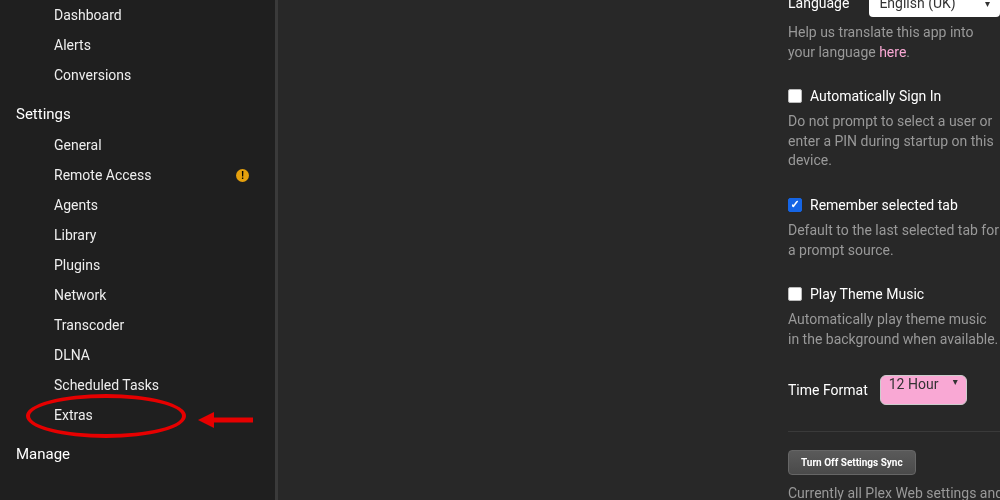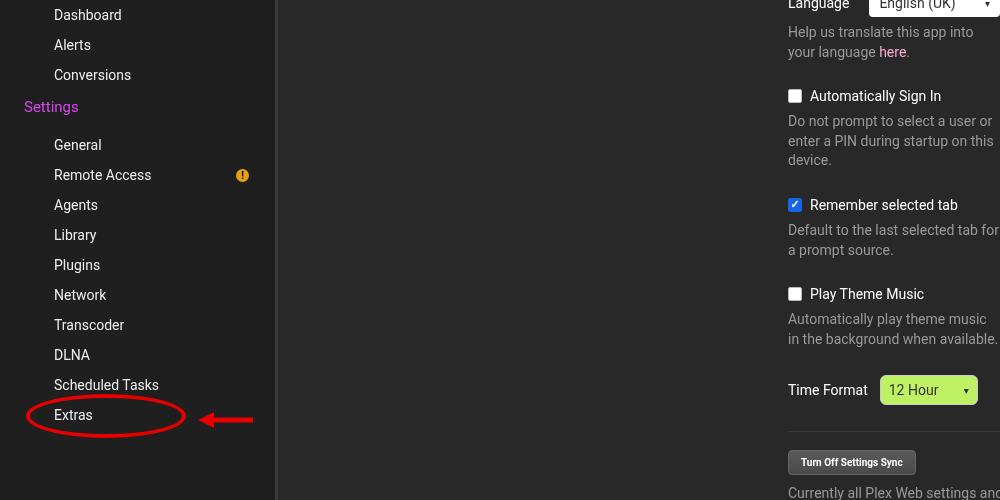--- a/index.html
+++ b/index.html
@@ -3,21 +3,21 @@
 <meta charset="utf-8">
 <style>
   * { box-sizing: border-box; margin: 0; padding: 0; }
   html, body { width: 1000px; height: 500px; overflow: hidden; font-family: -apple-system, BlinkMacSystemFont, "Segoe UI", Roboto, Helvetica, Arial, sans-serif; background: #1f1f1f; }
   body { display: flex; position: relative; }
 
   
   .sidebar { width: 278px; height: 500px; background: #1f1f1f; padding-top: 0; border-right: 3px solid #3a3a3a; position: relative; flex-shrink: 0; }
   .sidebar-inner { padding: 0 0 0 0; }
   .nav-item { display: flex; align-items: center; height: 30px; padding-left: 54px; color: #eee; font-size: 14px; cursor: pointer; position: relative; }
-  .nav-header { display: flex; align-items: flex-start; height: 32px; padding-left: 24px; color: #d946ef; font-size: 15px; font-weight: 400; margin-top: 8px; }
+  .nav-header { display: flex; align-items: center; height: 32px; padding-left: 16px; color: #ffffff; font-size: 15px; font-weight: 400; margin-top: 8px; }
   .warning-badge { width: 13px; height: 13px; background: #e5a00d; border-radius: 50%; display: flex; align-items: center; justify-content: center; color: #000; font-size: 10px; font-weight: bold; margin-left: auto; margin-right: 26px; }
 
   
   .content { flex: 1; background: #282828; color: #999; position: relative; height: 500px; overflow: hidden; }
   .content-inner { padding: 0 0 0 38px; position: absolute; top: -11px; width: 100%; }
   .field-block { margin-bottom: 26px; margin-left: 472px; position: relative; left: -472px; }
 
   .lang-row { display: flex; align-items: center; gap: 20px; margin-bottom: 6px; }
   .lang-label { color: #fff; font-size: 14px; }
   .lang-select { background: #fff; height: 28px; border-radius: 4px; width: 197px; display: inline-flex; align-items: center; padding: 0 10px; color: #333; font-size: 14px; justify-content: space-between; }
@@ -26,21 +26,21 @@
   .link { color: #f9a8d4; cursor: pointer; }
 
   .check-row { display: flex; align-items: center; gap: 8px; margin-bottom: 8px; }
   .checkbox { width: 14px; height: 14px; border: 1px solid #bbb; background: #fff; display: inline-flex; align-items: center; justify-content: center; border-radius: 2px; flex-shrink: 0; }
   .checkbox.checked { background: #1565e5; border-color: #1565e5; }
   .checkbox.checked::after { content: "✓"; color: #fff; font-size: 11px; font-weight: bold; line-height: 1; }
   .check-label { color: #fff; font-size: 14px; }
 
   .tf-row { display: flex; align-items: center; gap: 12px; }
   .tf-label { color: #fff; font-size: 14px; }
-  .tf-select { background: #bef264; height: 30px; border-radius: 6px; width: 98px; display: inline-flex; align-items: center; padding: 0 8px; color: #333; font-size: 14px; justify-content: space-between; border: 1px solid #ccc; }
+  .tf-select { background: #f9a8d4; height: 30px; border-radius: 6px; width: 87px; display: inline-flex; align-items: flex-start; padding: 0 8px; color: #333; font-size: 14px; justify-content: space-between; border: 1px solid #ccc; }
 
   .hr { border: none; border-top: 1px solid #3a3a3a; margin: 18px 0; }
 
   .action-btn { display: inline-block; background: linear-gradient(#5a5a5a, #4a4a4a); color: #fff; font-size: 10px; font-weight: bold; border: 1px solid #666; border-radius: 4px; padding: 6px 12px; margin-bottom: 10px; cursor: pointer; }
 
   .section-help { color: #999; font-size: 14px; margin-bottom: 20px; white-space: nowrap; }
 
   
   .annotation-circle { position: absolute; left: 26px; top: 394px; width: 160px; height: 44px; border: 4px solid #e60000; border-radius: 50%; pointer-events: none; z-index: 50; }
   .annotation-arrow { position: absolute; left: 198px; top: 410px; z-index: 50; pointer-events: none; }
@@ -94,20 +94,23 @@
     <div class="nav-item">
         <span>DLNA</span>
       </div>
     <div class="nav-item">
         <span>Scheduled Tasks</span>
       </div>
     <div class="nav-item">
         <span>Extras</span>
       </div>
 
+    <div class="nav-header">
+        <span>Manage</span>
+      </div>
   </div>
 </div>
 
 <div class="content">
   <div class="content-inner content-wrap">
 
     <div class="field-block">
       <div class="lang-row">
         <span class="lang-label">Language</span>
         <div class="lang-select">

